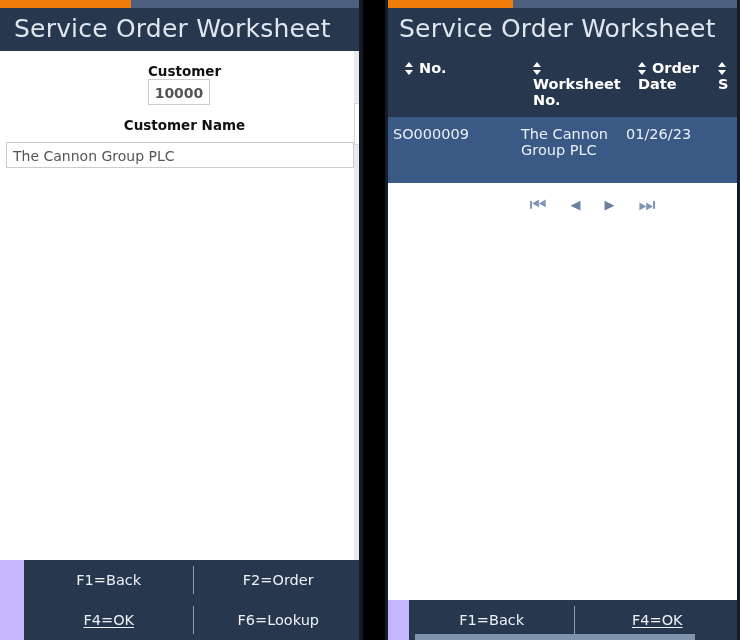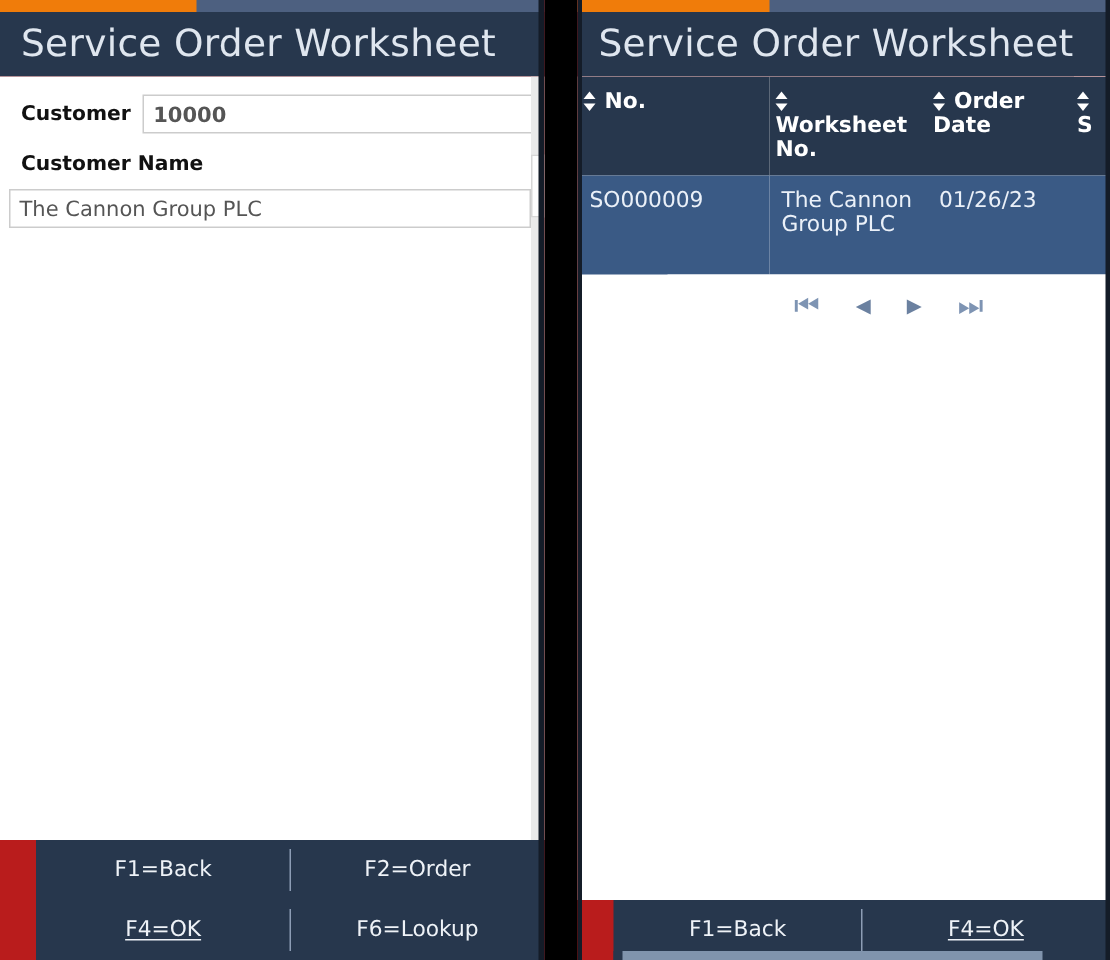--- a/index.html
+++ b/index.html
@@ -4,40 +4,40 @@
 <style>
   html,body{margin:0;padding:0;background:#000;}
   body{
     width:740px;height:640px;overflow:hidden;
     font-family:"DejaVu Sans","Liberation Sans",sans-serif;
     position:relative;
   }
   .stage{position:absolute;inset:0;background:#000;}
 
   
-  .panel{position:absolute;top:0;background:#b91c1c;overflow:hidden;}
+  .panel{position:absolute;top:0;background:#c4b5fd;overflow:hidden;}
   .panel-inner{position:absolute;inset:0;display:flex;flex-direction:column;}
 
   
   .progress{height:8px;width:100%;background:#4d6080;position:relative;flex:0 0 auto;}
   .progress .bar{position:absolute;left:0;top:0;bottom:0;background:#f07c0a;}
 
   
   .titlebar{
     background:#27374d;color:#dfe6ef;
     font-size:25px;font-weight:400;
     padding:6px 0 8px 14px;
     letter-spacing:.2px;
     flex:0 0 auto;
     white-space:nowrap;
   }
 
   
   .form-body{flex:1 1 auto;background:#fff;position:relative;overflow:hidden;}
-  .fieldrow{display:flex;align-items:center;width:100%;}
+  .fieldrow{display:flex;align-items:center;width:100%;flex-direction:column;}
   .flabel{
     font-size:13.5px;font-weight:bold;color:#111;
     padding:0 8px 0 14px;white-space:nowrap;
   }
   .finput{
     flex:1 1 auto;height:26px;line-height:26px;
     border:1px solid #ccc;background:#fff;
     font-size:14px;color:#555;
     padding:0 6px;box-sizing:border-box;
     overflow:hidden;white-space:nowrap;
@@ -66,21 +66,21 @@
   }
   .keybar .kcell u{text-decoration:underline;text-underline-offset:2px;}
 
   
   .grid-body{flex:1 1 auto;background:#fff;position:relative;overflow:hidden;}
   table.grid{border-collapse:collapse;width:100%;table-layout:fixed;}
   table.grid th{
     background:#27374d;color:#ffffff;
     font-size:14.5px;font-weight:bold;
     text-align:left;vertical-align:top;
-    padding:9px 6px 9px 4px;
+    padding:9px 6px 9px 20px;
     height:62px;
     box-sizing:border-box;
   }
   table.grid td{
     background:#3a5a85;color:#eaf0f8;
     font-size:14.5px;
     vertical-align:top;
     padding:9px 6px 9px 8px;
     height:66px;
     box-sizing:border-box;

